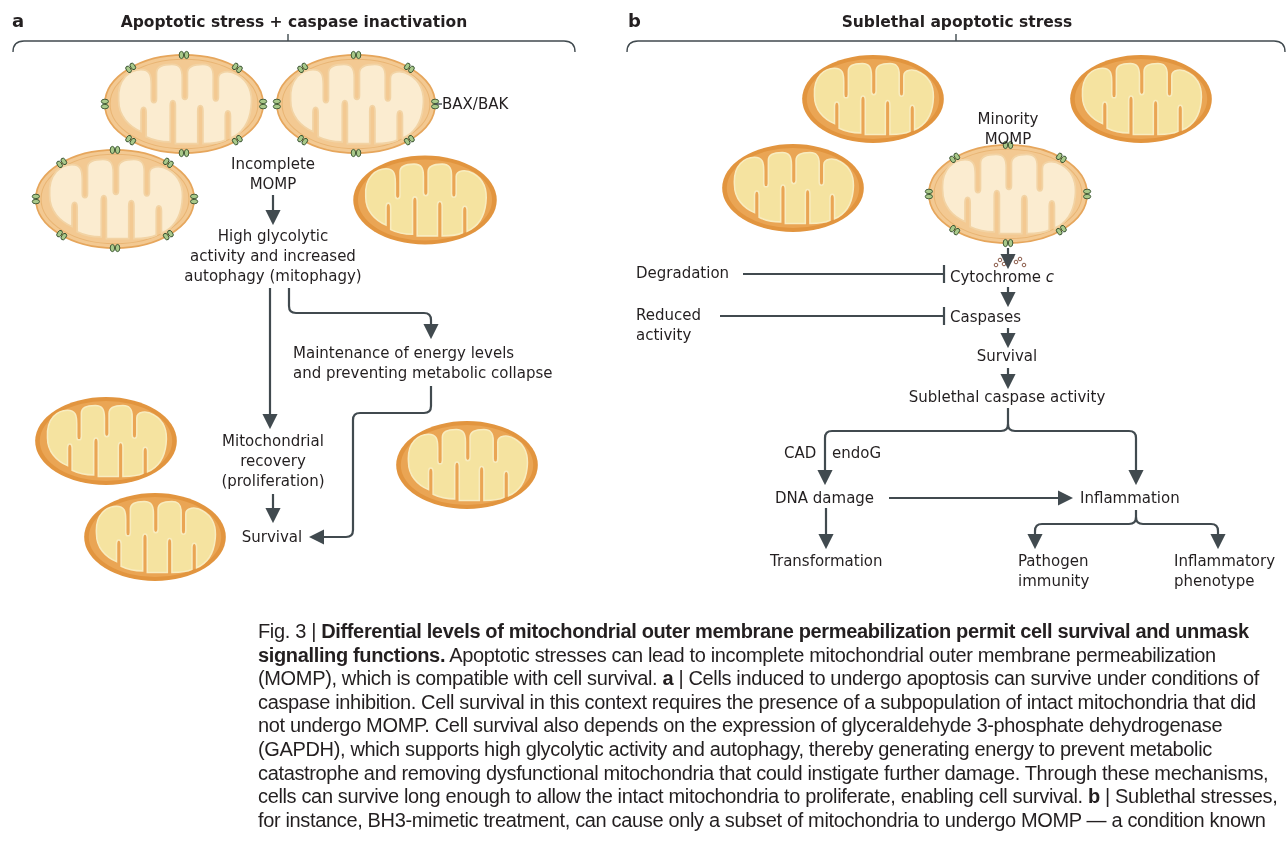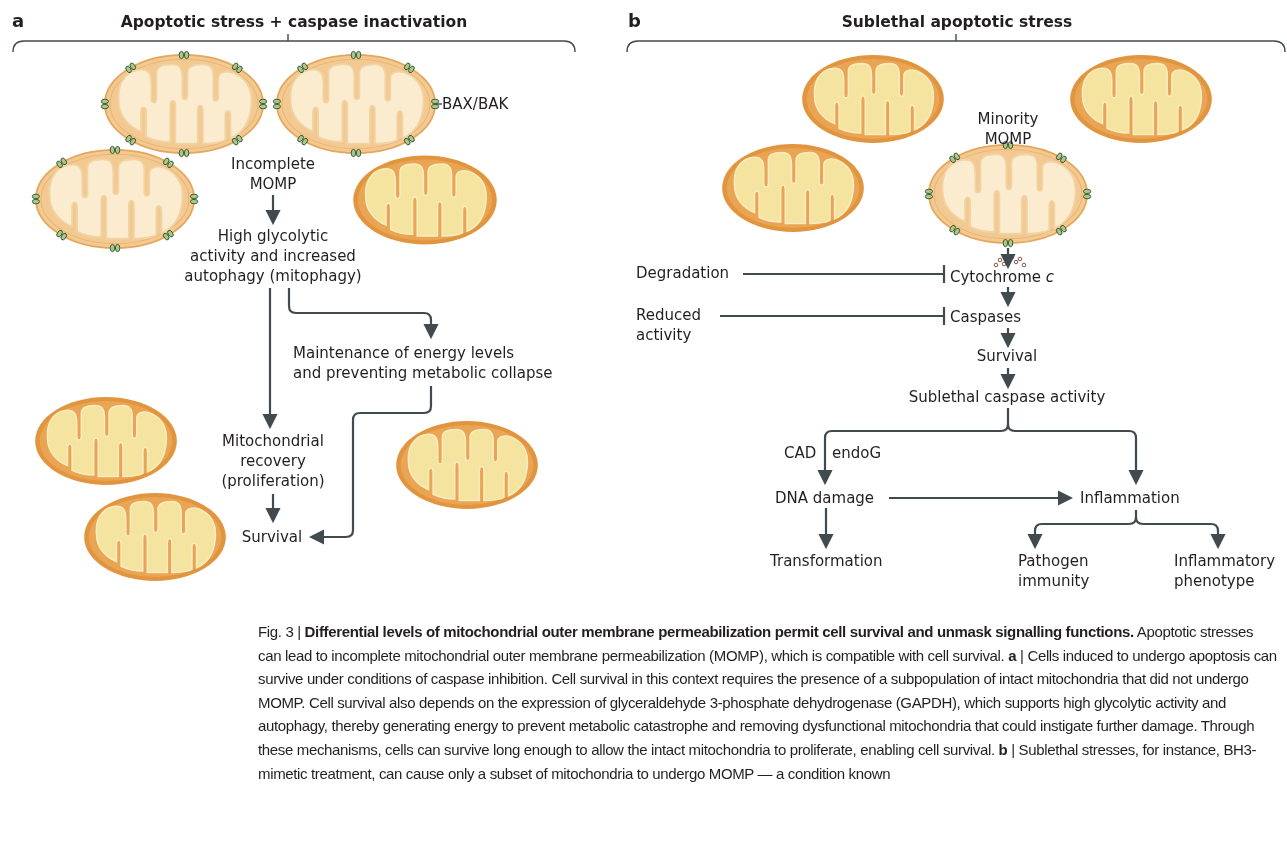--- a/index.html
+++ b/index.html
@@ -3,21 +3,21 @@
 <meta charset="utf-8">
 <style>
   html, body { margin:0; padding:0; background:#ffffff; }
   body { width:1287px; height:843px; position:relative; overflow:hidden; font-family:"DejaVu Sans", sans-serif; color:#231f20; }
   #figure { position:absolute; left:0; top:0; width:1287px; height:610px; }
   #figure text { font-family:"DejaVu Sans", sans-serif; fill:#231f20; }
   .lbl { font-size:15px; }
   .title { font-size:15.5px; font-weight:bold; }
   .panel { font-size:18px; font-weight:bold; }
   .line { stroke:#414a4f; stroke-width:2.2; fill:none; }
-  #caption { position:absolute; left:258px; top:620px; width:1020px; font-family:"Liberation Sans", sans-serif; font-size:15px; line-height:23.6px; color:#231f20; letter-spacing:-0.35px; }
+  #caption { position:absolute; left:258px; top:620px; width:1020px; font-family:"Liberation Sans", sans-serif; font-size:20px; line-height:23.6px; color:#231f20; letter-spacing:-0.35px; }
   #caption b { font-weight:bold; }
 </style>
 </head>
 <body>
 
 <svg id="figure" width="1287" height="610" viewBox="0 0 1287 610" xmlns="http://www.w3.org/2000/svg">
   <defs>
     <marker id="arr" viewBox="0 0 10 10" refX="8" refY="5" markerWidth="7" markerHeight="7" orient="auto-start-reverse">
       <path d="M0,0 L10,5 L0,10 z" fill="#414a4f"></path>
     </marker>

